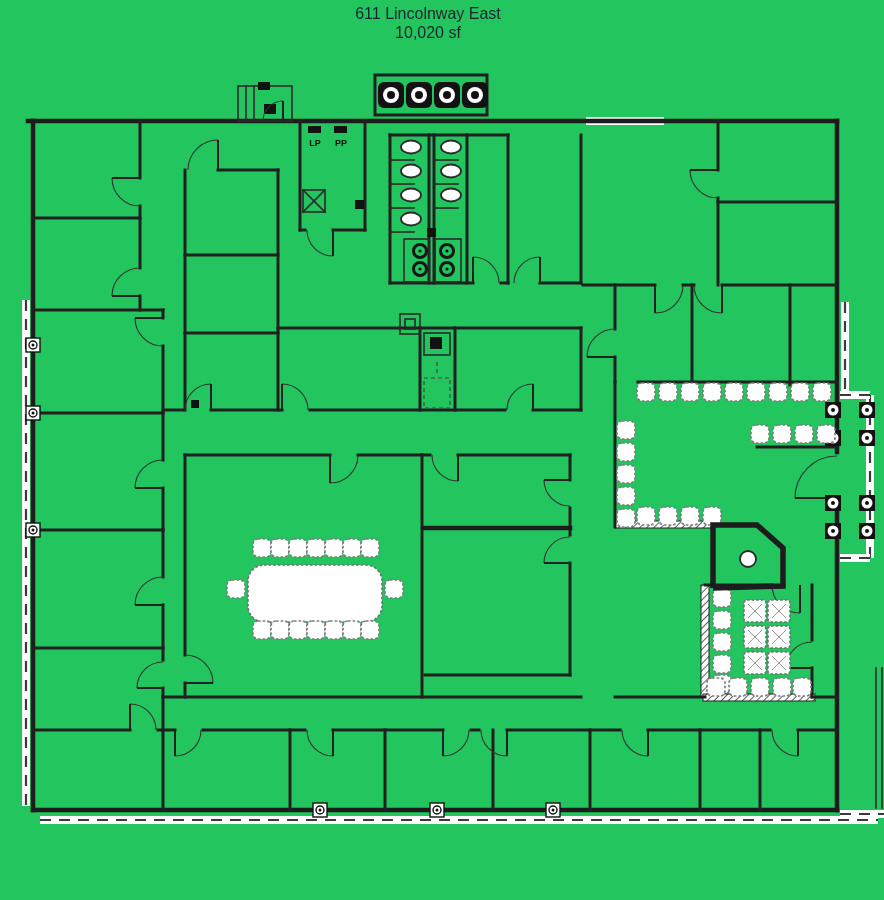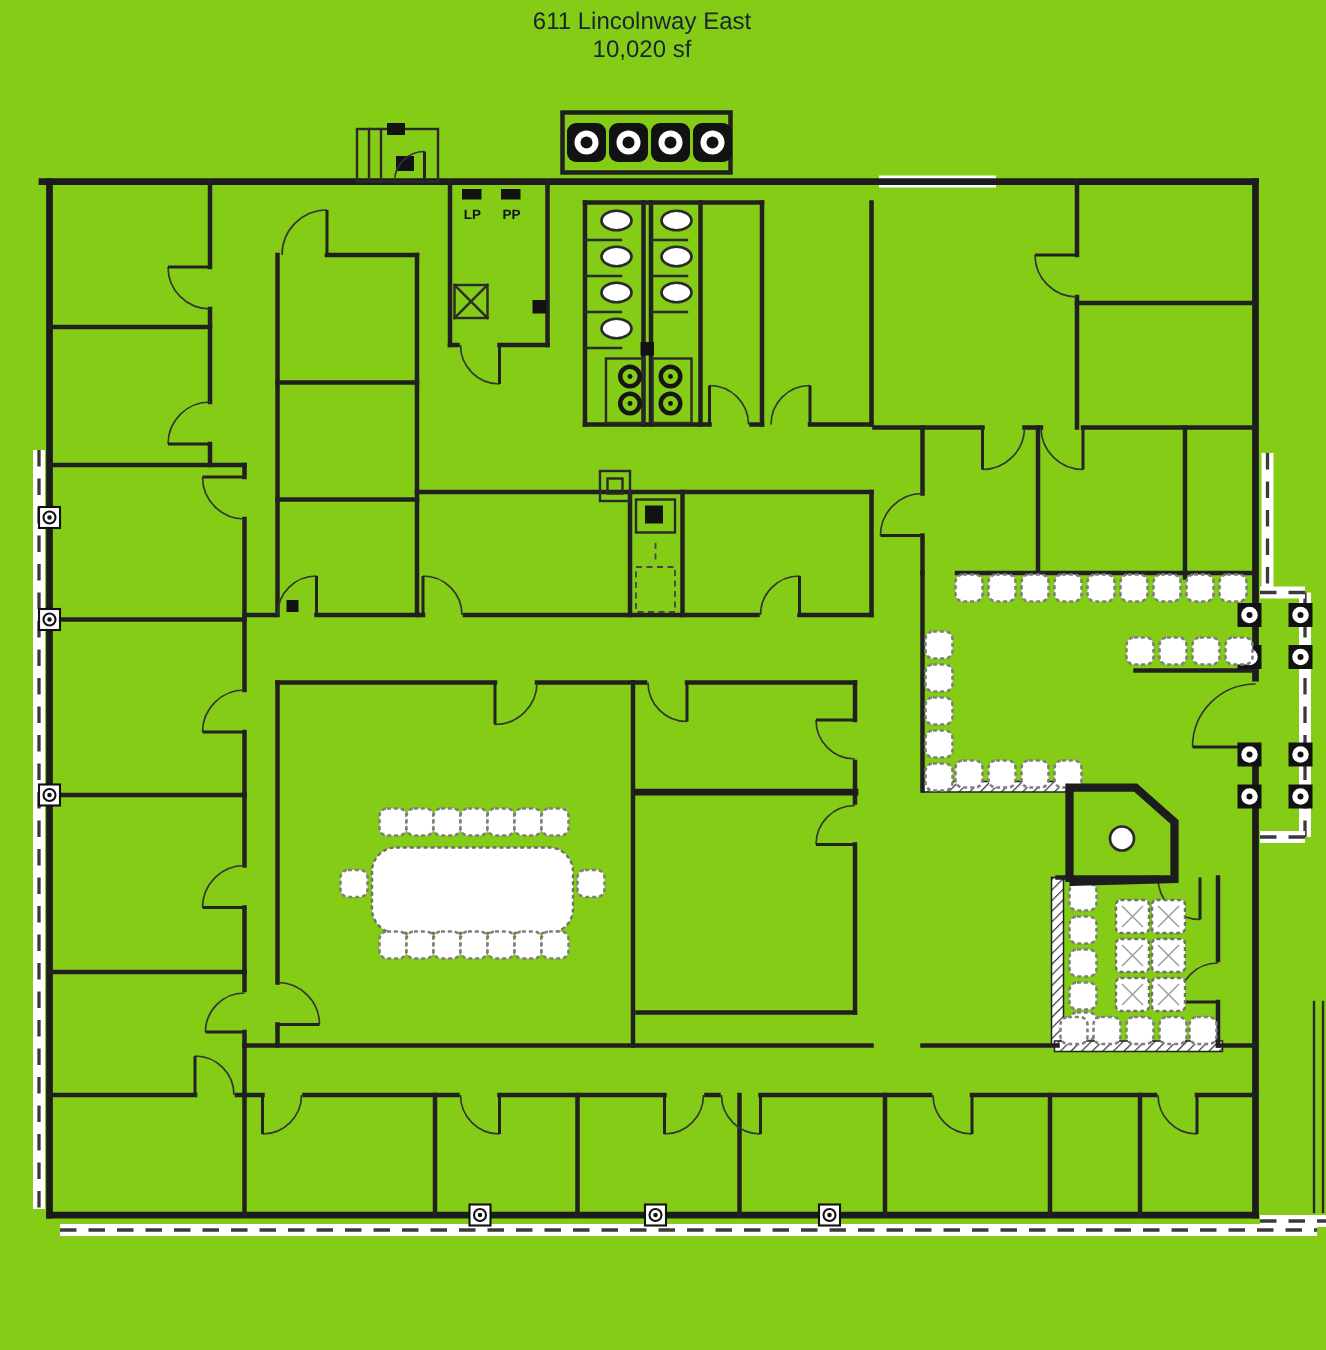--- a/index.html
+++ b/index.html
@@ -1,16 +1,16 @@
 <!DOCTYPE html>
 <html><head>
 <meta charset="utf-8">
 <style>
   html,body{margin:0;padding:0;background:#ffffff;}
-  .page{width:884px;height:900px;position:relative;background:#84cc16;font-family:"Liberation Sans",sans-serif;overflow:hidden;}
+  .page{width:884px;height:900px;position:relative;background:#22c55e;font-family:"Liberation Sans",sans-serif;overflow:hidden;}
   svg{position:absolute;left:0;top:0;}
   text.title{font-size:16px;fill:#1c2430;}
   text.panel{font-size:9px;font-weight:bold;fill:#111;}
   .ext{stroke:#1c1c1c;stroke-width:4.5;fill:none;stroke-linecap:square;}
   .int{stroke:#202020;stroke-width:3;fill:none;stroke-linecap:square;}
   .thin{stroke:#2a2a2a;stroke-width:1.6;fill:none;stroke-linecap:square;}
   .door{stroke:#333;stroke-width:1.1;fill:none;}
   .leaf{stroke:#222;stroke-width:2;fill:none;}
   .dash{stroke:#3a3a3a;stroke-width:2.2;fill:none;stroke-dasharray:11 8;}
   .dashu{stroke:#fff;stroke-width:8;fill:none;}

